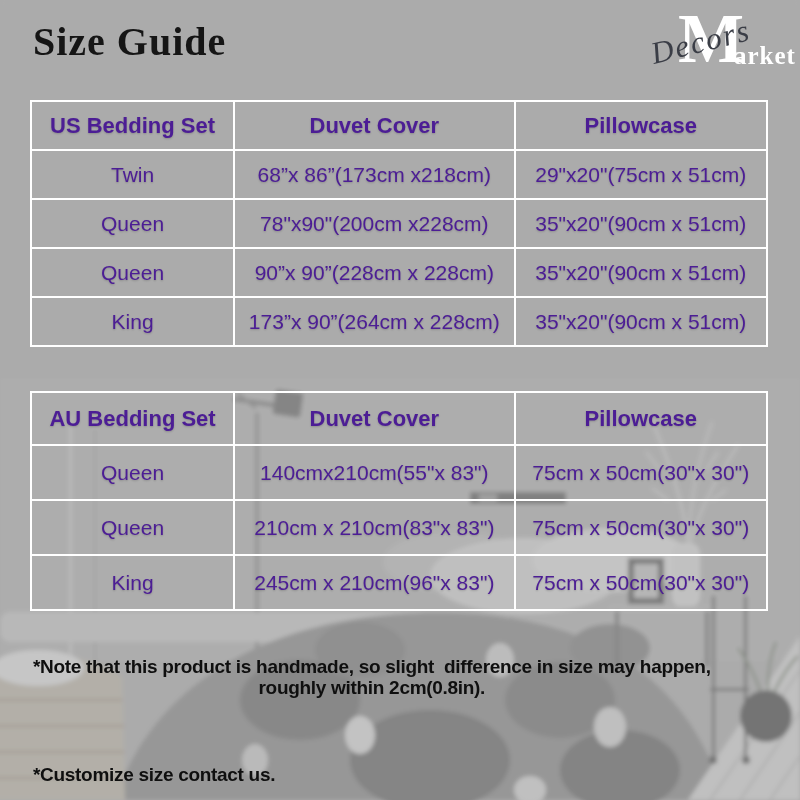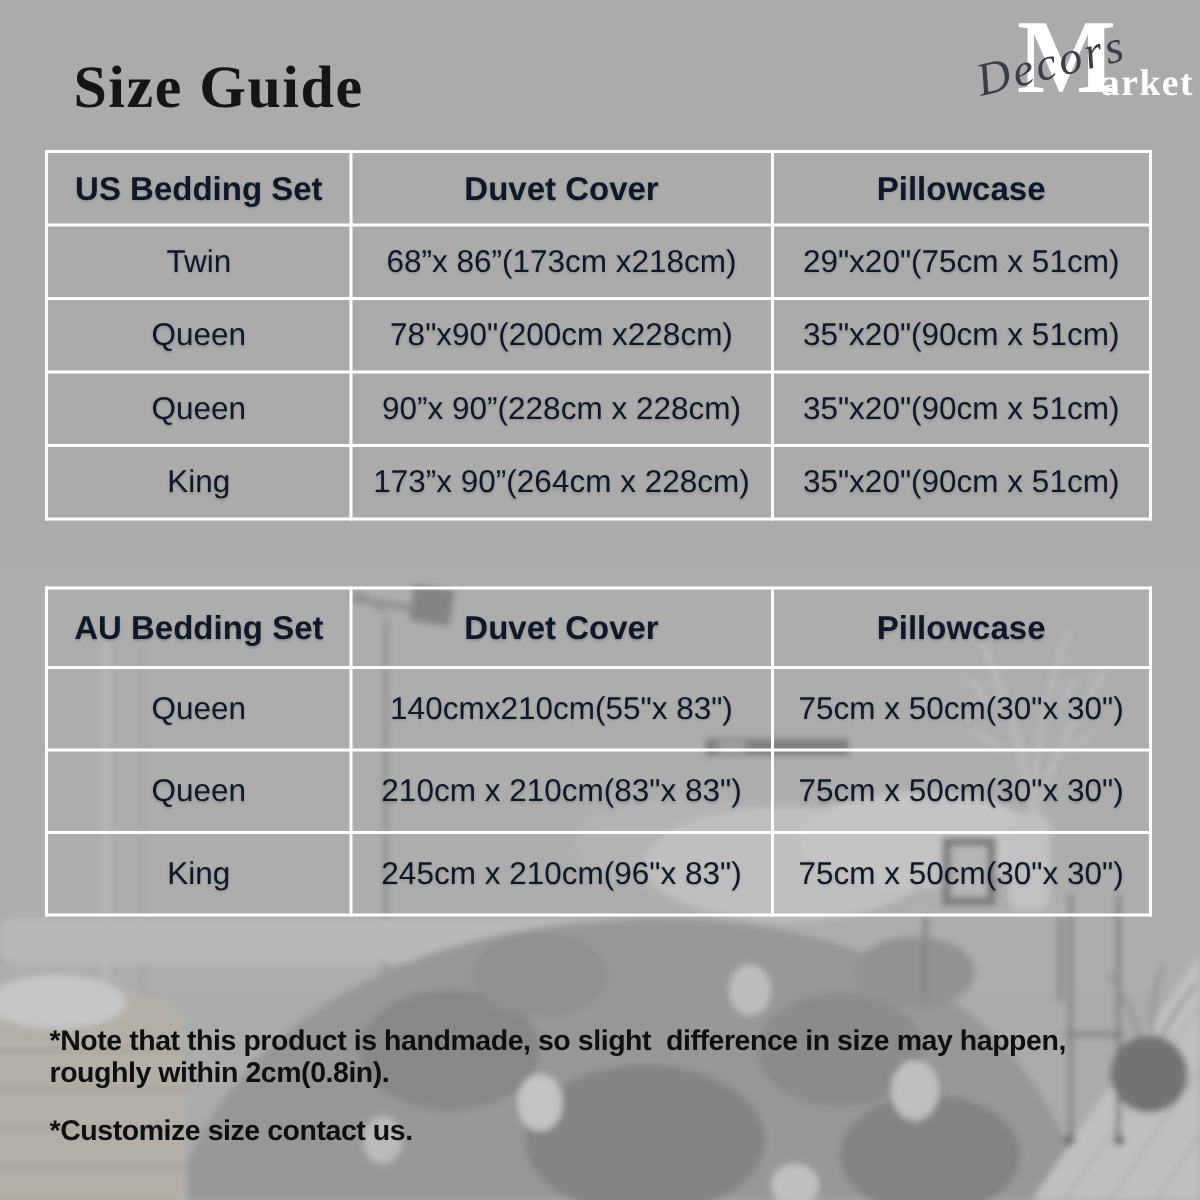--- a/index.html
+++ b/index.html
@@ -7,21 +7,21 @@
     width:800px;height:800px;position:relative;overflow:hidden;
     background:#ababab;
     font-family:"Liberation Sans",sans-serif;
   }
   
   .photo{position:absolute;inset:0;z-index:0;}
   .overlay{position:absolute;inset:0;z-index:1;background:rgba(171,171,171,0.28);}
   
   .content{position:absolute;inset:0;z-index:2;}
   .page-title{
-    position:absolute;left:33px;top:18px;margin:16px;
+    position:absolute;left:33px;top:18px;margin:0;
     font-family:"Liberation Serif",serif;font-weight:700;
     font-size:40px;letter-spacing:1px;color:#151515;
   }
   
   .logo{position:absolute;left:648px;top:10px;width:145px;height:70px;}
   .logo .mono{
     position:absolute;left:30px;top:-6px;
     font-family:"Liberation Serif",serif;font-weight:700;
     font-size:70px;line-height:1;color:#ffffff;
   }
@@ -33,43 +33,43 @@
   }
   .logo .suffix{
     position:absolute;left:86px;top:32px;
     font-family:Liberation Serif, serif;font-weight:700;
     font-size:25px;color:#ffffff;letter-spacing:1px;
   }
   
   table.size-table{
     position:absolute;left:30px;width:738px;
     border-collapse:collapse;table-layout:fixed;
-    color:#0f172a;text-align:center;
+    color:#4c1d95;text-align:center;
   }
   table.size-table th,table.size-table td{
     border:2px solid #ffffff;overflow:hidden;white-space:nowrap;
     text-shadow:0 1px 2px rgba(0,0,0,0.18);
   }
   table.size-table th{font-size:22px;font-weight:700;}
   table.size-table td{font-size:21px;font-weight:400;text-align:center;}
   col.c1{width:27.6%;} col.c2{width:38.1%;} col.c3{width:34.3%;}
   table.us{top:100px;}
   table.us th{height:45px;}
   table.us td{height:45px;}
   table.au{top:391px;}
   table.au th{height:49px;text-align:center;}
   table.au td{height:51px;}
   
   .note{
     position:absolute;left:33px;margin:0;
     font-weight:700;font-size:19px;letter-spacing:-0.3px;
     color:#0f0f0f;line-height:21px;white-space:pre;
   }
-  .note-1{top:684px;}
-  .note-2{top:744px;}
+  .note-1{top:656px;text-align:center;}
+  .note-2{top:764px;}
 </style>
 </head>
 <body>
 
 <div class="photo">
   <svg width="800" height="800" viewBox="0 0 800 800" xmlns="http://www.w3.org/2000/svg" aria-hidden="true">
     <defs>
         <filter id="soft" x="-5%" y="-5%" width="110%" height="110%">
           <feGaussianBlur stdDeviation="2"></feGaussianBlur>
         </filter>

